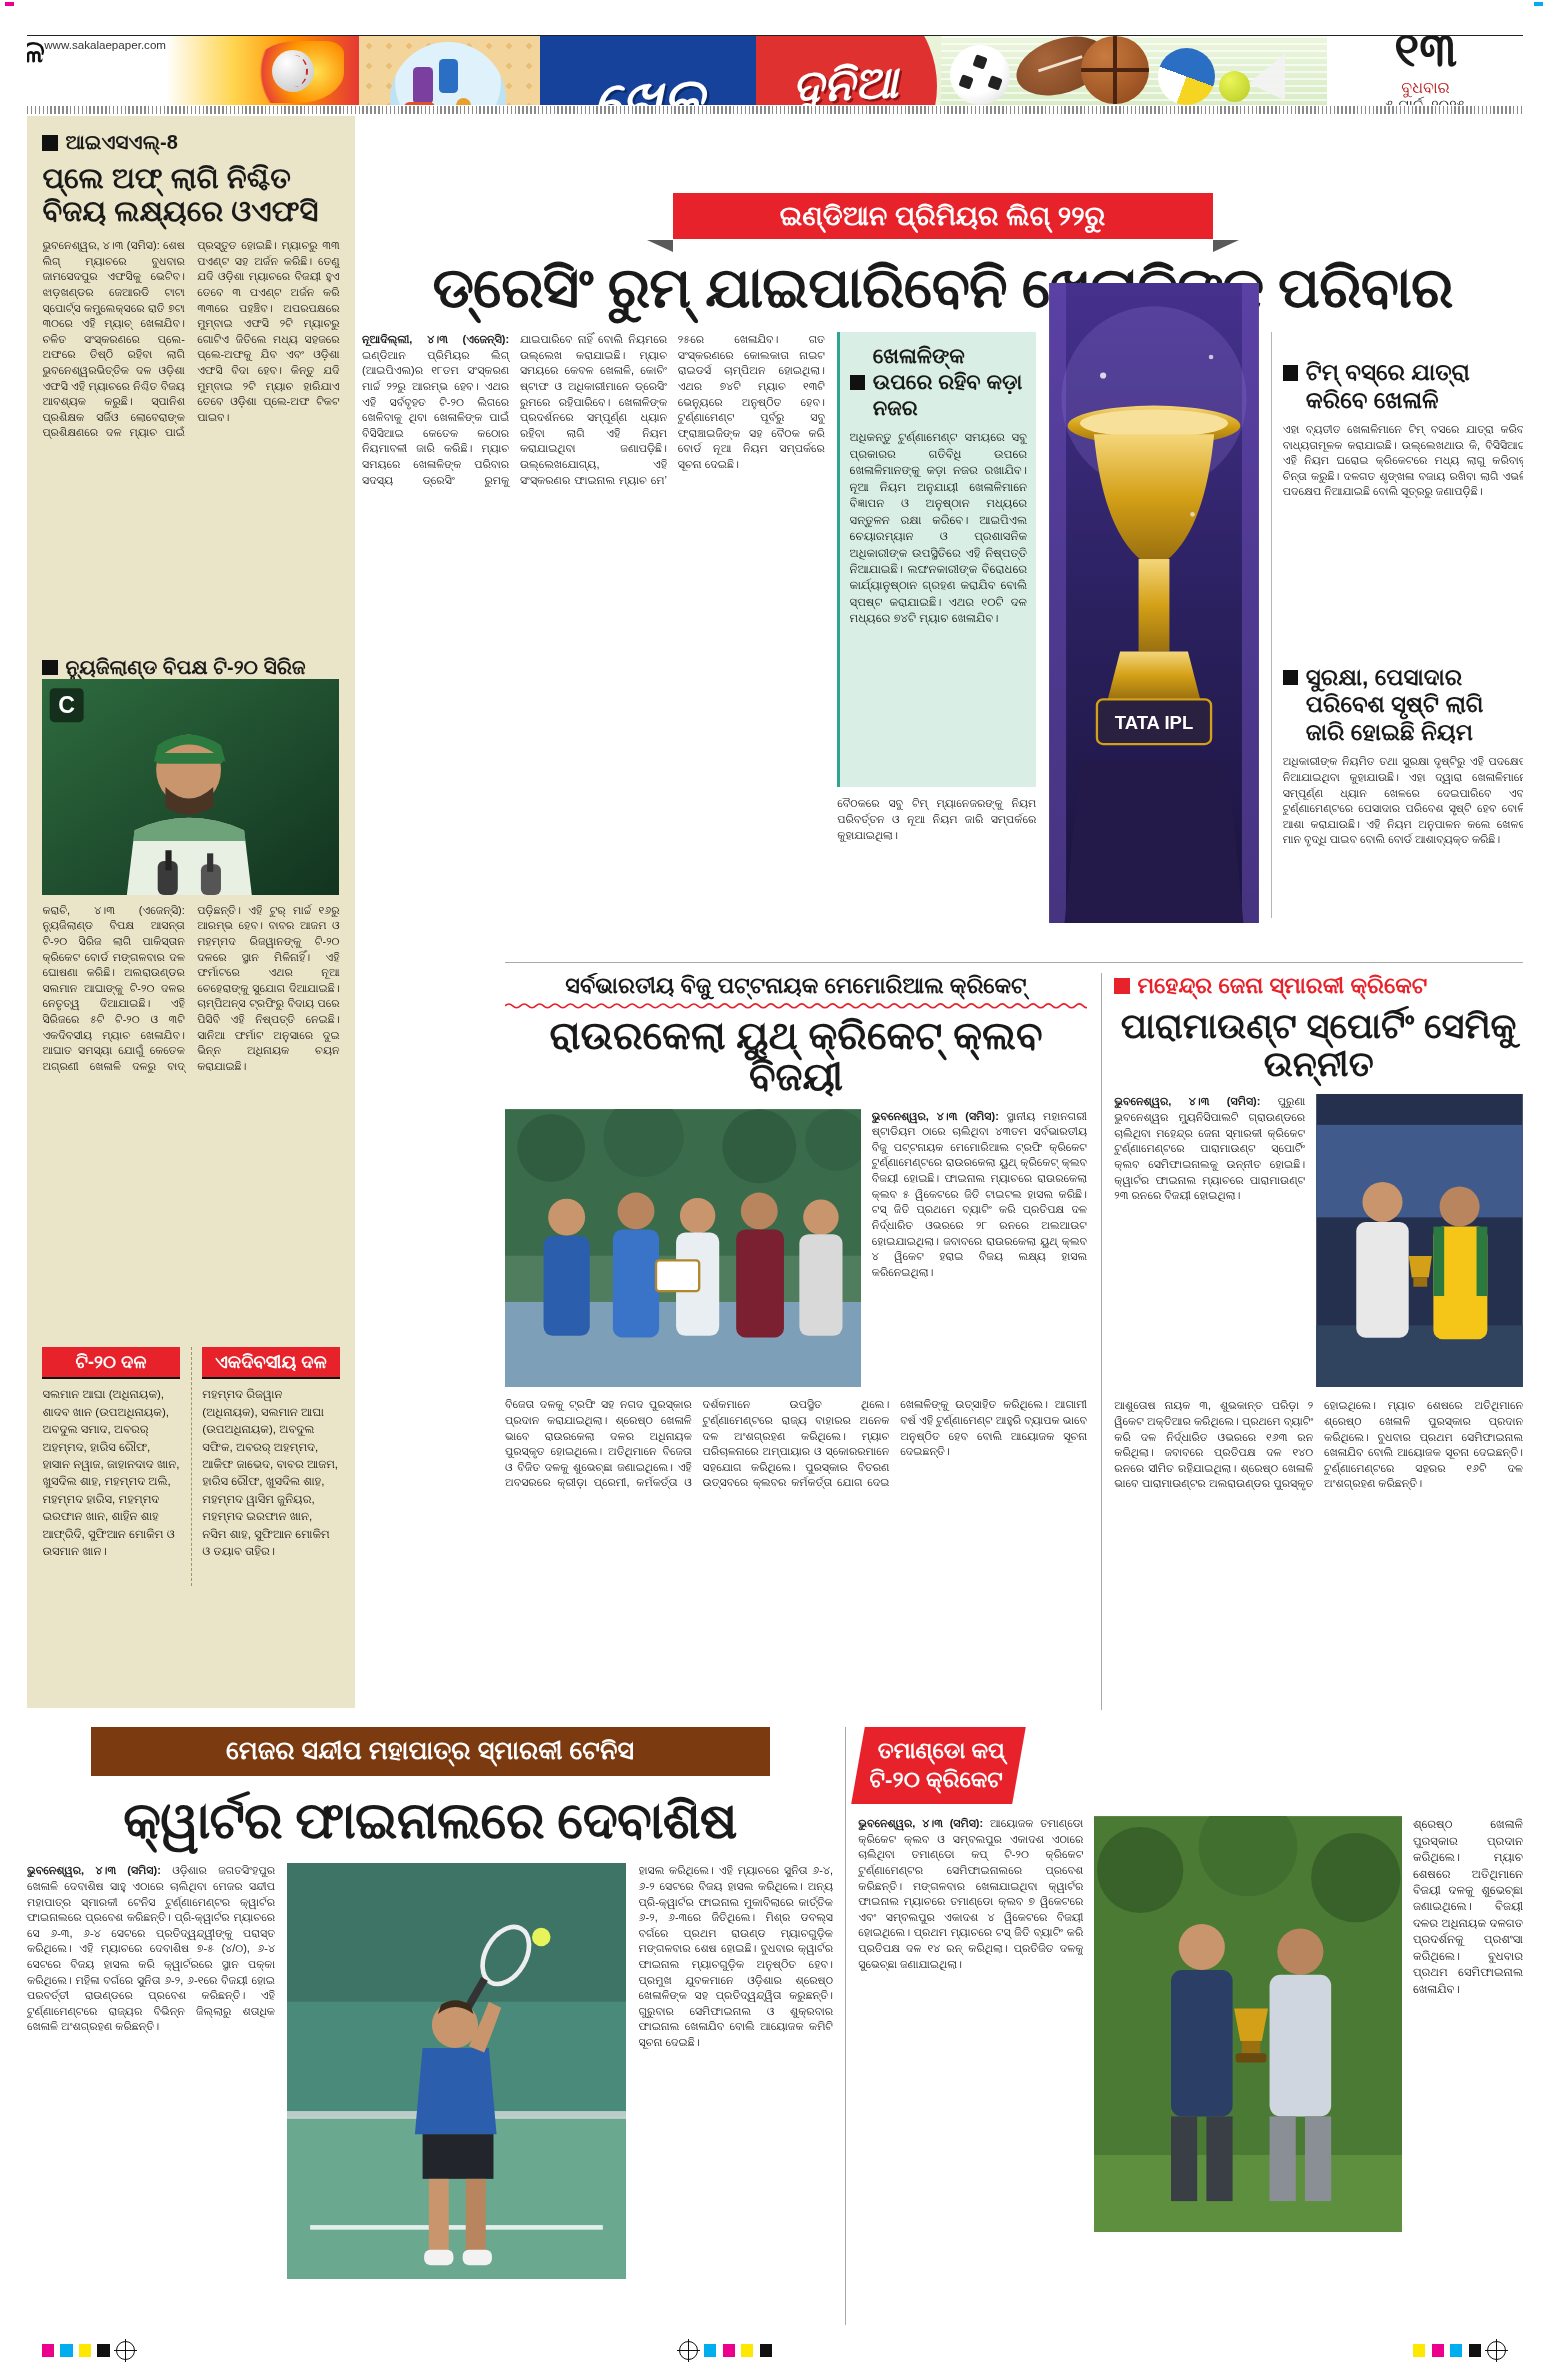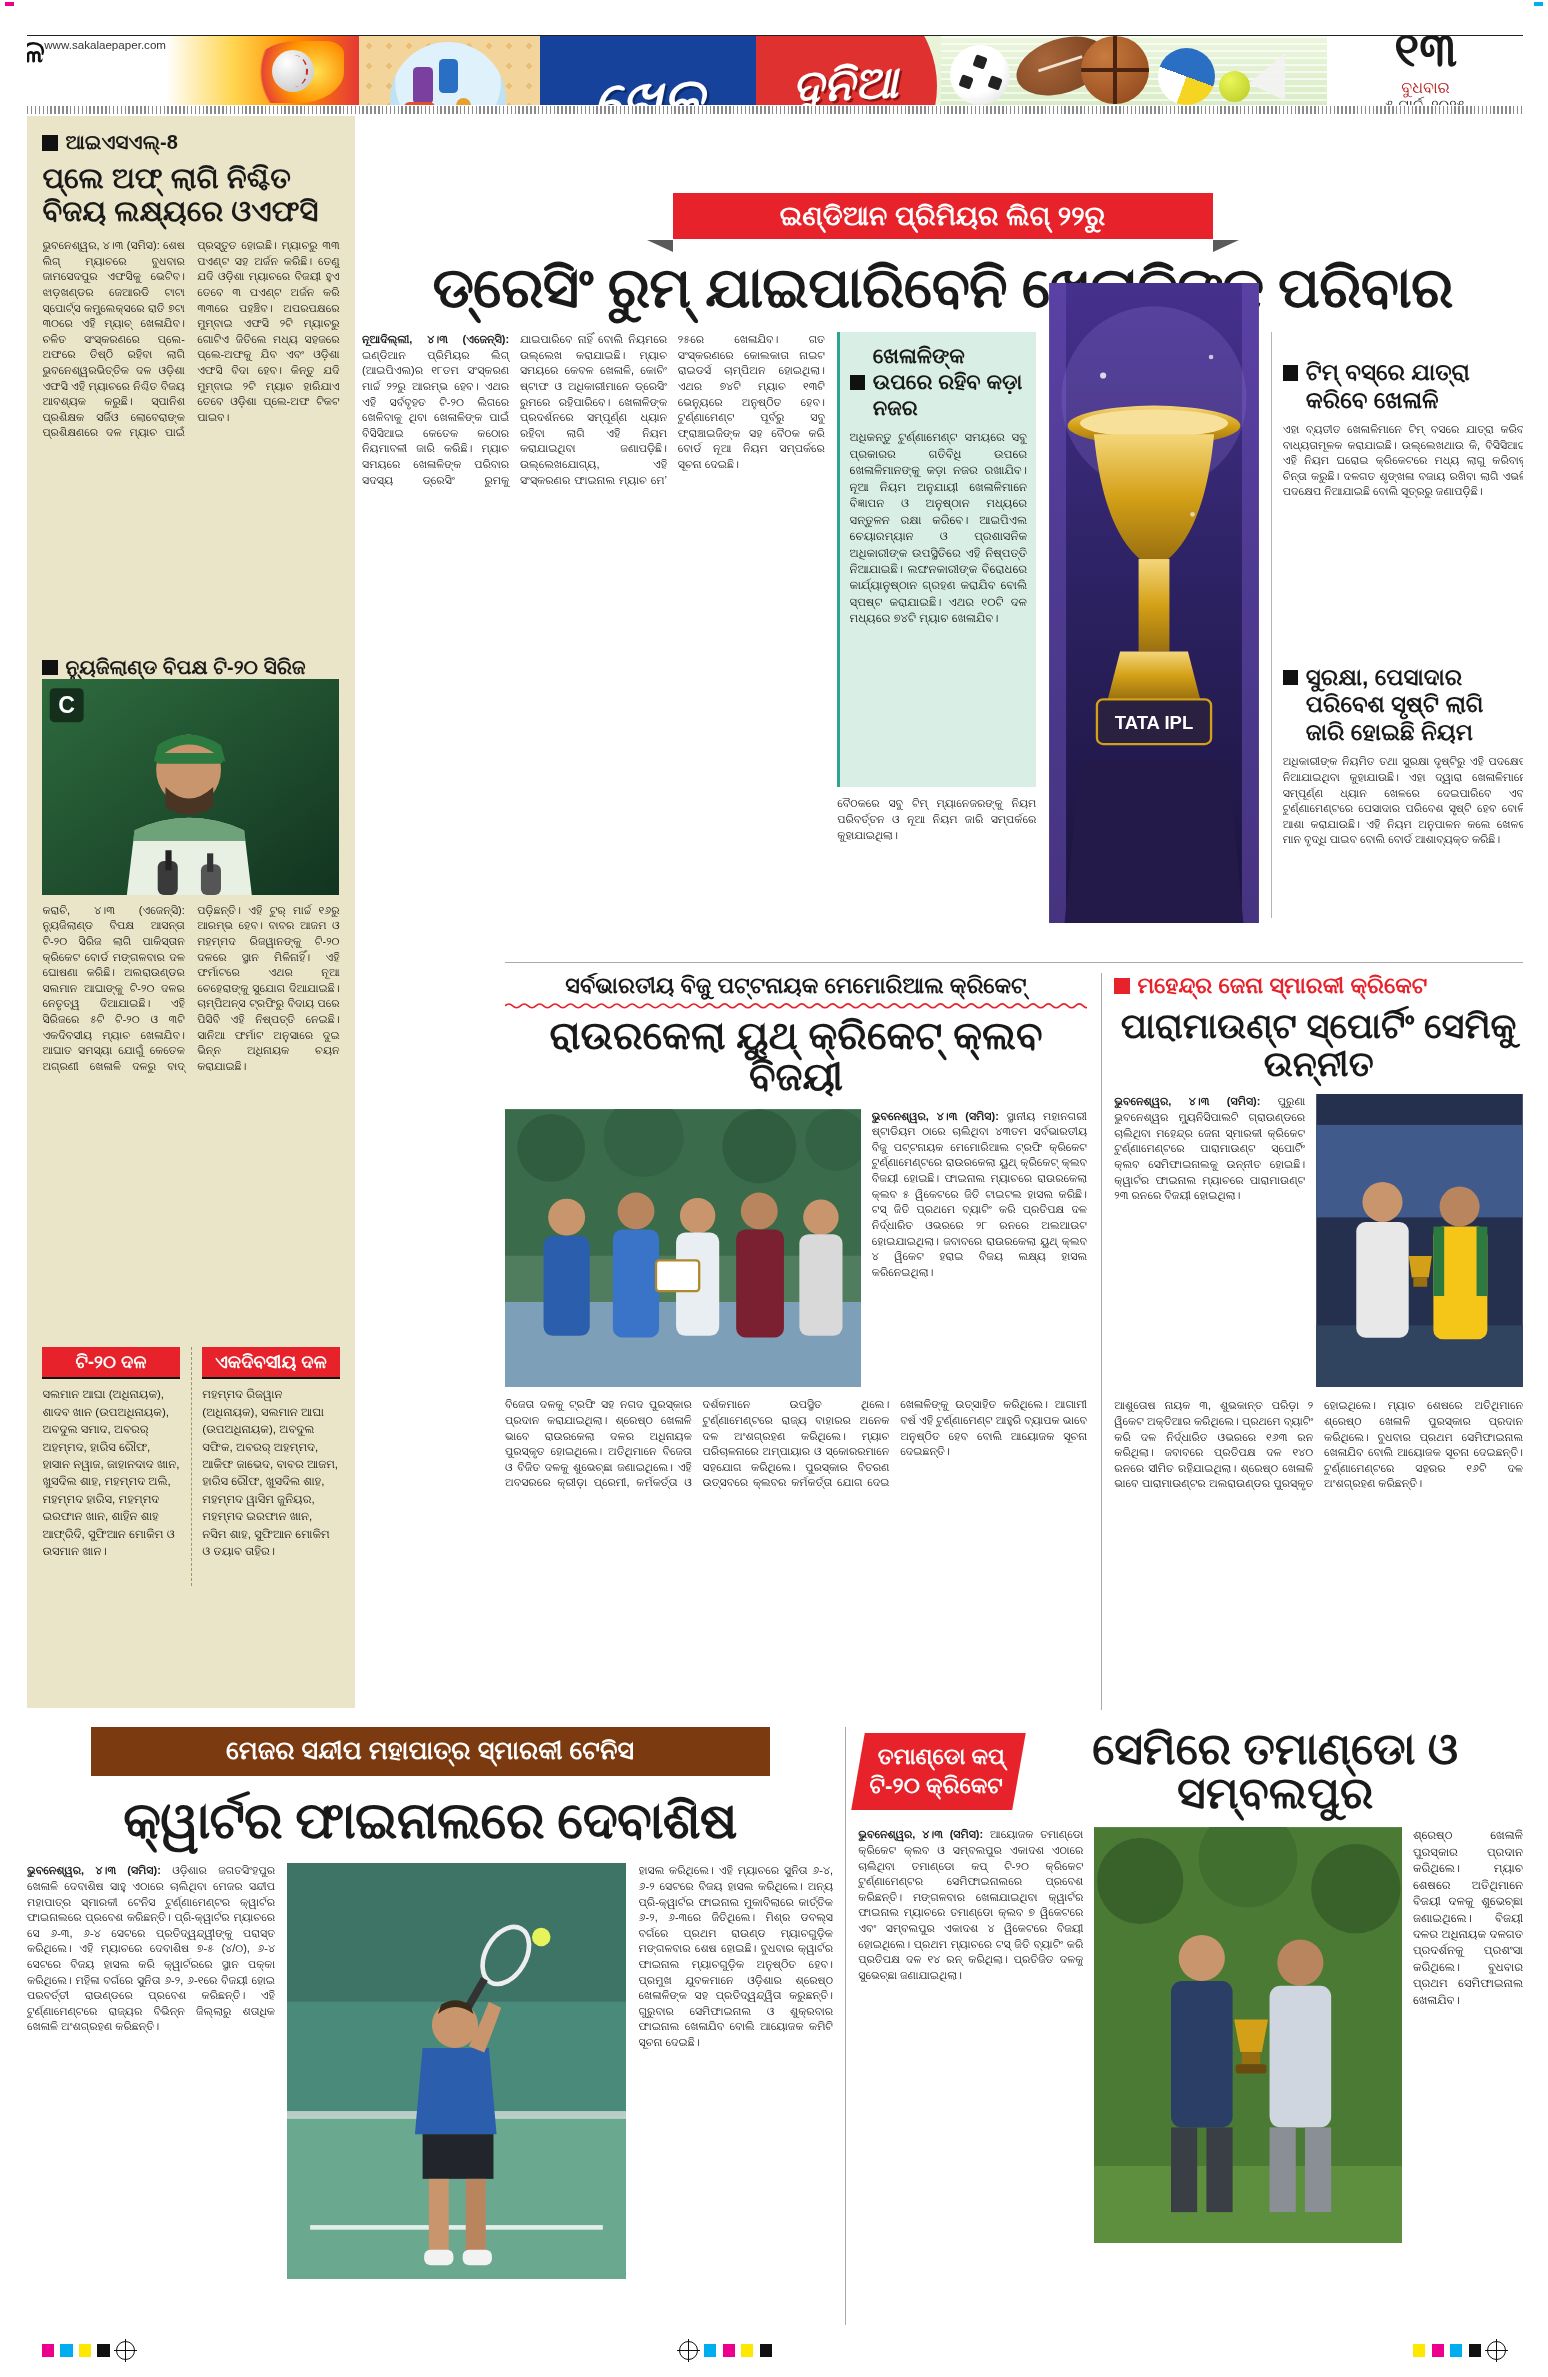--- a/index.html
+++ b/index.html
@@ -407,21 +407,20 @@
     <div class="bl-colB body-txt">ହାସଲ କରିଥିଲେ। ଏହି ମ୍ୟାଚରେ ସୁନିତା ୬-୪, ୬-୨ ସେଟରେ ବିଜୟ ହାସଲ କରିଥିଲେ। ଅନ୍ୟ ପ୍ରି-କ୍ୱାର୍ଟର ଫାଇନାଲ ମୁକାବିଲାରେ କାର୍ତ୍ତିକ ୬-୨, ୬-୩ରେ ଜିତିଥିଲେ। ମିଶ୍ର ଡବଲ୍ସ ବର୍ଗରେ ପ୍ରଥମ ରାଉଣ୍ଡ ମ୍ୟାଚଗୁଡ଼ିକ ମଙ୍ଗଳବାର ଶେଷ ହୋଇଛି। ବୁଧବାର କ୍ୱାର୍ଟର ଫାଇନାଲ ମ୍ୟାଚଗୁଡ଼ିକ ଅନୁଷ୍ଠିତ ହେବ। ପ୍ରମୁଖ ଯୁବକମାନେ ଓଡ଼ିଶାର ଶ୍ରେଷ୍ଠ ଖେଳାଳିଙ୍କ ସହ ପ୍ରତିଦ୍ୱନ୍ଦ୍ୱିତା କରୁଛନ୍ତି। ଗୁରୁବାର ସେମିଫାଇନାଲ ଓ ଶୁକ୍ରବାର ଫାଇନାଲ ଖେଳାଯିବ ବୋଲି ଆୟୋଜକ କମିଟି ସୂଚନା ଦେଇଛି।</div>
   </div>
 </div>
 
 <div class="abs botright">
   <div class="br-header">
     <div class="br-label">
       <span>ତମାଣ୍ଡୋ କପ୍</span>
       <span>ଟି-୨୦ କ୍ରିକେଟ</span>
     </div>
-    <div class="br-head">ସେମିରେ ତମାଣ୍ଡୋ ଓ ସମ୍ବଲପୁର</div>
   </div>
   <div class="br-row">
     <div class="br-colA body-txt">
       <span class="dl">ଭୁବନେଶ୍ୱର, ୪।୩ (ସମିସ):</span>
       <span>ଆୟୋଜକ ତମାଣ୍ଡୋ କ୍ରିକେଟ କ୍ଲବ ଓ ସମ୍ବଲପୁର ଏକାଦଶ ଏଠାରେ ଚାଲିଥିବା ତମାଣ୍ଡୋ କପ୍ ଟି-୨୦ କ୍ରିକେଟ ଟୁର୍ଣ୍ଣାମେଣ୍ଟର ସେମିଫାଇନାଲରେ ପ୍ରବେଶ କରିଛନ୍ତି। ମଙ୍ଗଳବାର ଖେଳାଯାଇଥିବା କ୍ୱାର୍ଟର ଫାଇନାଲ ମ୍ୟାଚରେ ତମାଣ୍ଡୋ କ୍ଲବ ୭ ୱିକେଟରେ ଏବଂ ସମ୍ବଲପୁର ଏକାଦଶ ୪ ୱିକେଟରେ ବିଜୟୀ ହୋଇଥିଲେ। ପ୍ରଥମ ମ୍ୟାଚରେ ଟସ୍ ଜିତି ବ୍ୟାଟିଂ କରି ପ୍ରତିପକ୍ଷ ଦଳ ୧୪ ରନ୍ କରିଥିଲା। ପ୍ରତିଜିତ ଦଳକୁ ସୁଭେଚ୍ଛା ଜଣାଯାଇଥିଲା।</span>
     </div>
     <svg class="br-photo" width="308" height="416" viewBox="0 0 400 540">
       <rect width="400" height="540" fill="#4a7a34"></rect>
       <circle cx="60" cy="70" r="56" fill="#39622a"></circle>
       <circle cx="200" cy="40" r="64" fill="#416f2f"></circle>

